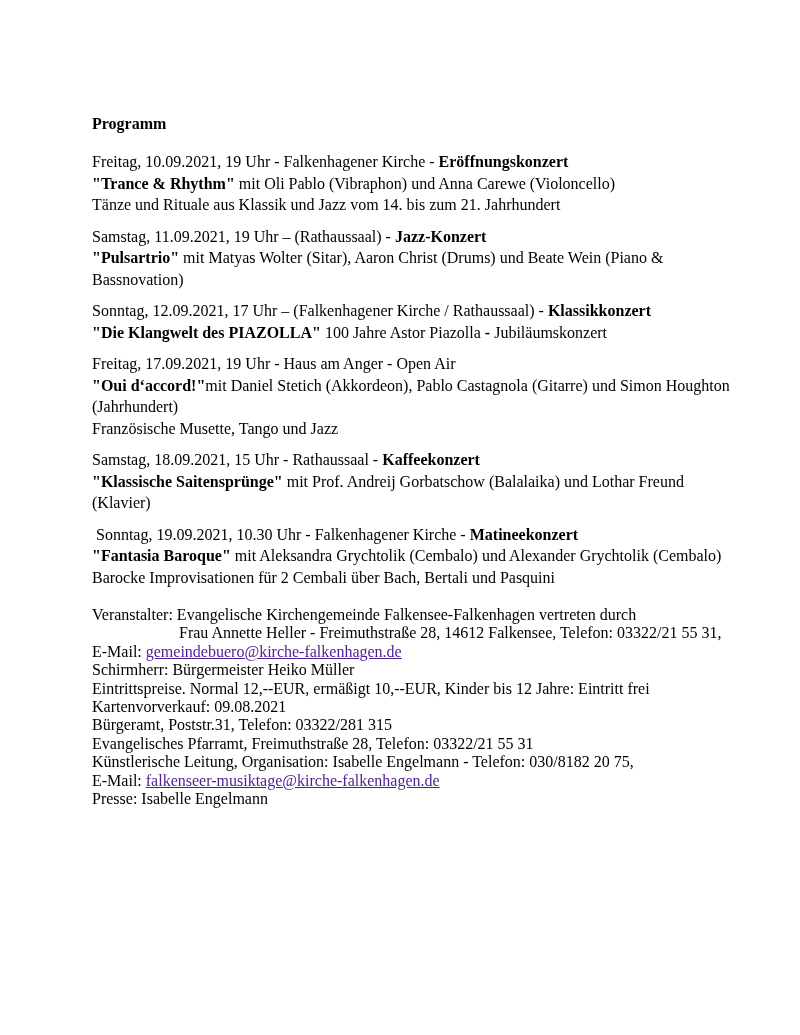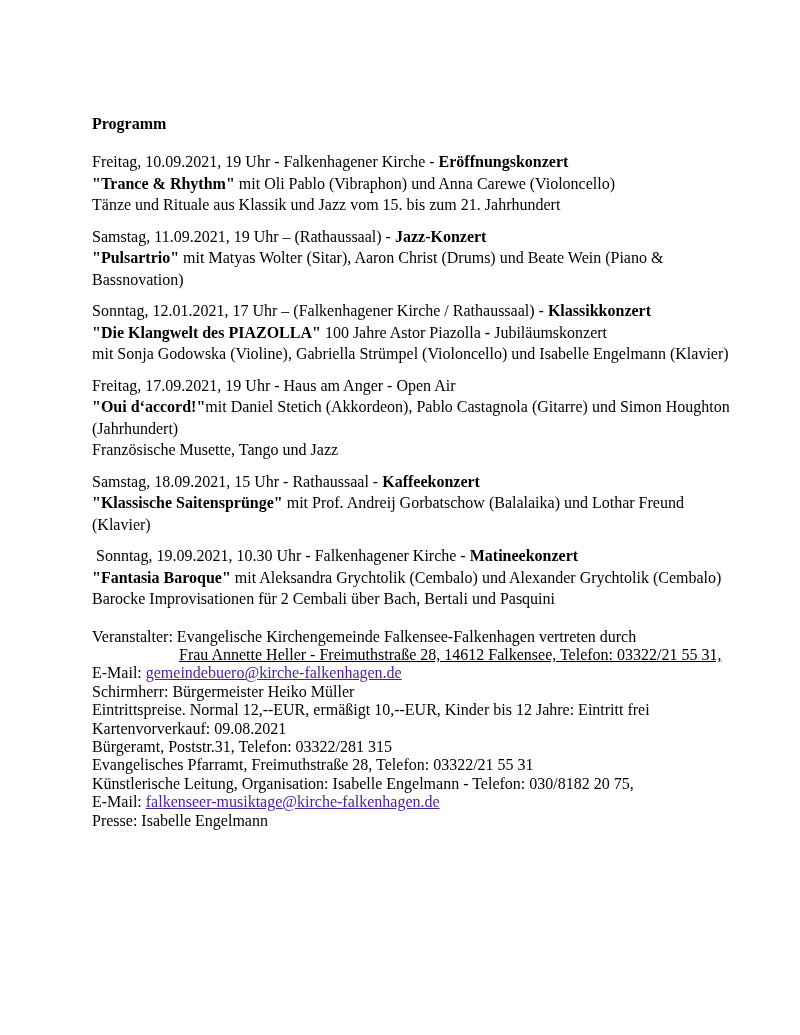--- a/index.html
+++ b/index.html
@@ -54,31 +54,30 @@
 </head>
 <body>
 
 <div class="page">
   <div class="title">Programm</div>
 
   <div class="events">
       <div class="event">
         <div class="line"><span class="">Freitag, 10.09.2021, 19 Uhr - Falkenhagener Kirche - </span><span class="b ">Eröffnungskonzert</span></div>
         <div class="line"><span class="b ">"Trance &amp; Rhythm"</span><span class=""> mit Oli Pablo (Vibraphon) und Anna Carewe (Violoncello)</span></div>
-        <div class="line"><span class="">Tänze und Rituale aus Klassik und Jazz vom 15. bis zum 21. Jahrhundert</span></div>
+        <div class="line"><span class="">Tänze und Rituale aus Klassik und Jazz vom 14. bis zum 21. Jahrhundert</span></div>
       </div>
       <div class="event">
         <div class="line"><span class="">Samstag, 11.09.2021, 19 Uhr – (Rathaussaal) - </span><span class="b ">Jazz-Konzert</span></div>
         <div class="line"><span class="b ">"Pulsartrio"</span><span class=""> mit Matyas Wolter (Sitar), Aaron Christ (Drums) und Beate Wein (Piano &amp;</span></div>
         <div class="line"><span class="">Bassnovation)</span></div>
       </div>
       <div class="event">
-        <div class="line"><span class="">Sonntag, 12.01.2021, 17 Uhr – (Falkenhagener Kirche / Rathaussaal) - </span><span class="b ">Klassikkonzert</span></div>
+        <div class="line"><span class="">Sonntag, 12.09.2021, 17 Uhr – (Falkenhagener Kirche / Rathaussaal) - </span><span class="b ">Klassikkonzert</span></div>
         <div class="line"><span class="b ">"Die Klangwelt des PIAZOLLA"</span><span class=""> 100 Jahre Astor Piazolla </span><span class="b ">-</span><span class=""> Jubiläumskonzert</span></div>
-        <div class="line"><span class="">mit Sonja Godowska (Violine), Gabriella Strümpel (Violoncello) und Isabelle Engelmann (Klavier)</span></div>
       </div>
       <div class="event">
         <div class="line"><span class="">Freitag, 17.09.2021, 19 Uhr - Haus am Anger - Open Air</span></div>
         <div class="line"><span class="b ">"Oui d‘accord!"</span><span class="">mit Daniel Stetich (Akkordeon), Pablo Castagnola (Gitarre) und Simon Houghton</span></div>
         <div class="line"><span class="">(Jahrhundert)</span></div>
         <div class="line"><span class="">Französische Musette, Tango und Jazz</span></div>
       </div>
       <div class="event">
         <div class="line"><span class="">Samstag, 18.09.2021, 15 Uhr - Rathaussaal - </span><span class="b ">Kaffeekonzert</span></div>
         <div class="line"><span class="b ">"Klassische Saitensprünge"</span><span class=""> mit Prof. Andreij Gorbatschow (Balalaika) und Lothar Freund</span></div>
@@ -86,21 +85,21 @@
       </div>
       <div class="event">
         <div class="line"><span class=""> Sonntag, 19.09.2021, 10.30 Uhr - Falkenhagener Kirche - </span><span class="b ">Matineekonzert</span></div>
         <div class="line"><span class="b ">"Fantasia Baroque"</span><span class=""> mit Aleksandra Grychtolik (Cembalo) und Alexander Grychtolik (Cembalo)</span></div>
         <div class="line"><span class="">Barocke Improvisationen für 2 Cembali über Bach, Bertali und Pasquini</span></div>
       </div>
     </div>
 
   <div class="footer">
       <div class="line"><span class="">Veranstalter: Evangelische Kirchengemeinde Falkensee-Falkenhagen vertreten durch</span></div>
-      <div class="line" style="padding-left: 87px; text-decoration: underline;"><span class="">Frau Annette Heller - Freimuthstraße 28, 14612 Falkensee, Telefon: 03322/21 55 31,</span></div>
+      <div class="line" style="padding-left: 87px;"><span class="">Frau Annette Heller - Freimuthstraße 28, 14612 Falkensee, Telefon: 03322/21 55 31,</span></div>
       <div class="line"><span class="">E-Mail: </span><span class="link">gemeindebuero@kirche-falkenhagen.de</span></div>
       <div class="line"><span class="">Schirmherr: Bürgermeister Heiko Müller</span></div>
       <div class="line"><span class="">Eintrittspreise. Normal 12,--EUR, ermäßigt 10,--EUR, Kinder bis 12 Jahre: Eintritt frei</span></div>
       <div class="line"><span class="">Kartenvorverkauf: 09.08.2021</span></div>
       <div class="line"><span class="">Bürgeramt, Poststr.31, Telefon: 03322/281 315</span></div>
       <div class="line"><span class="">Evangelisches Pfarramt, Freimuthstraße 28, Telefon: 03322/21 55 31</span></div>
       <div class="line"><span class="">Künstlerische Leitung, Organisation: Isabelle Engelmann - Telefon: 030/8182 20 75,</span></div>
       <div class="line"><span class="">E-Mail: </span><span class="link">falkenseer-musiktage@kirche-falkenhagen.de</span></div>
       <div class="line"><span class="">Presse: Isabelle Engelmann</span></div>
     </div>

